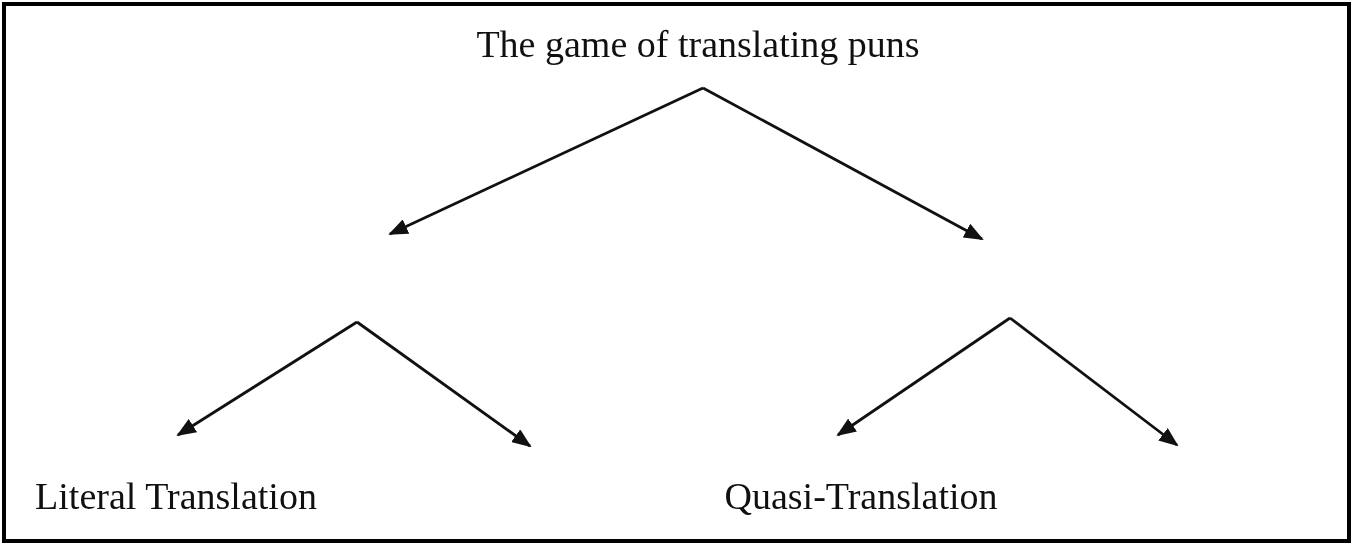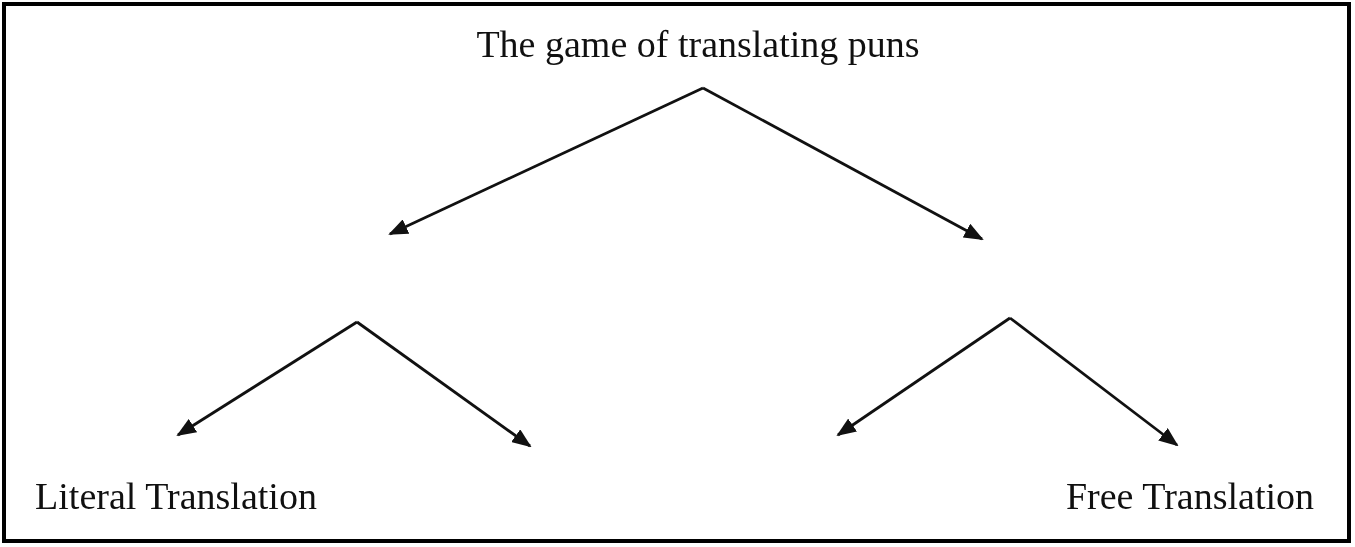--- a/index.html
+++ b/index.html
@@ -71,17 +71,17 @@
         <line x1="357" y1="322" x2="178" y2="435" stroke="#111111" stroke-width="2.8" marker-end="url(#arrowhead)"></line>
         <line x1="357" y1="322" x2="530" y2="446" stroke="#111111" stroke-width="2.8" marker-end="url(#arrowhead)"></line>
         <line x1="1010" y1="318" x2="838" y2="435" stroke="#111111" stroke-width="2.8" marker-end="url(#arrowhead)"></line>
         <line x1="1010" y1="318" x2="1177" y2="445" stroke="#111111" stroke-width="2.8" marker-end="url(#arrowhead)"></line>
       </g>
   </svg>
 
   <div class="node-layer">
       <div class="node" style="left: 698px; top: 45px;">The game of translating puns</div>
       <div class="node" style="left: 176px; top: 497px;">Literal Translation</div>
-      <div class="node" style="left: 1190px; top: 497px;">Free Translation</div>
+      <div class="node" style="left: 861px; top: 497px;">Quasi-Translation</div>
     </div>
 
   <div class="frame"></div>
 </div>
 
 </body></html>

